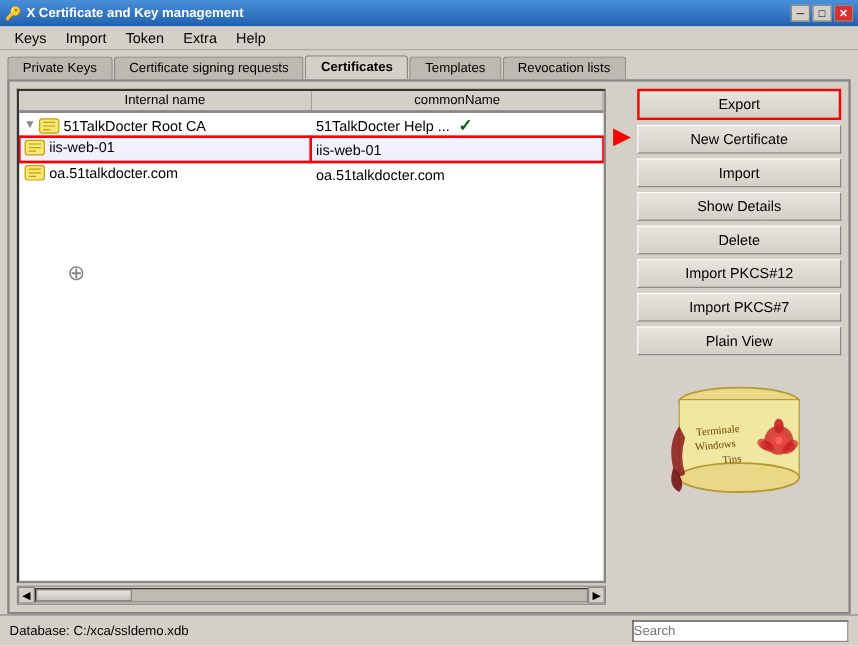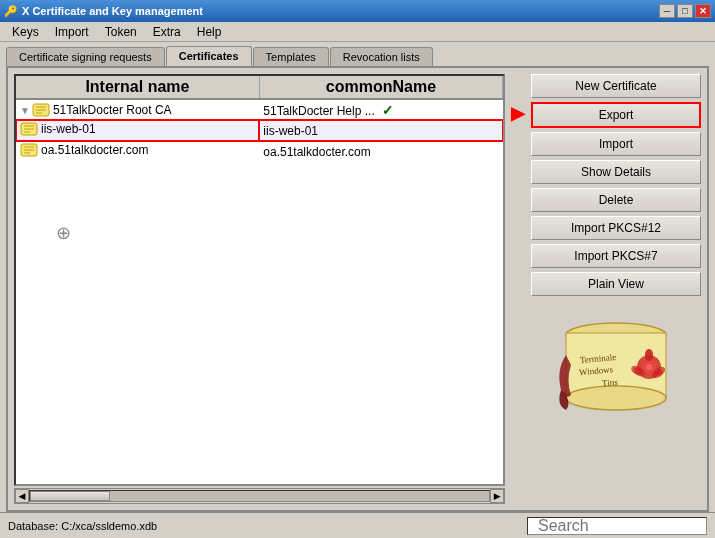--- a/index.html
+++ b/index.html
@@ -102,23 +102,23 @@
       border-collapse: collapse;
       font-size: 12px;
     }
     .cert-table thead tr {
       background: #d4d0c8;
       border-bottom: 2px solid #888;
     }
     .cert-table th {
       padding: 2px 6px;
       text-align: center;
-      font-weight: bold;
+      font-weight: normal;
       border-right: 1px solid #a0a0a0;
-      font-size: 16px;
+      font-size: 11px;
     }
     .cert-table td {
       padding: 2px 4px;
       vertical-align: middle;
     }
     .cert-table .col-internal { width: 185px; }
     .cert-table .col-common { width: 185px; }
 
     .cert-row { cursor: pointer; }
 
@@ -182,22 +182,22 @@
     .status-text {
       font-size: 11px;
       color: #000;
     }
     .status-search {
       margin-left: auto;
       width: 180px;
       height: 18px;
       border: 1px inset #888;
       background: white;
-      font-size: 16px;
-      padding: 0 10px;
+      font-size: 11px;
+      padding: 0 0;
     }
 
     
     .page-wrapper {
       display: flex;
       flex-direction: column;
       width: 715px;
       height: 538px;
       position: relative;
     }
@@ -260,20 +260,21 @@
 
   <div class="menu-bar">
     <div class="menu-item">Keys</div>
     <div class="menu-item">Import</div>
     <div class="menu-item">Token</div>
     <div class="menu-item">Extra</div>
     <div class="menu-item">Help</div>
   </div>
 
   <div class="tab-bar">
+    <div class="tab">Private Keys</div>
     <div class="tab">Certificate signing requests</div>
     <div class="tab active">Certificates</div>
     <div class="tab">Templates</div>
     <div class="tab">Revocation lists</div>
   </div>
 
   <div class="tab-content-border">
     <div class="inner-content">
 
       <div class="left-panel-container">
@@ -351,22 +352,22 @@
           <div style="flex:1; height:12px; background:#c0bbb2; border:1px inset #888; position:relative;">
             <div style="position:absolute;left:0;top:0;width:80px;height:100%;background:linear-gradient(to bottom,#e8e4de,#c8c4bc);border:1px solid #888;"></div>
           </div>
           <div class="scroll-arrow">▶</div>
         </div>
       </div>
 
       <div style="display:flex;align-items:flex-start;padding-top:28px;color:red;font-size:18px;font-weight:bold;">▶</div>
 
       <div class="button-panel">
+        <button class="action-btn highlighted">Export</button>
         <button class="action-btn">New Certificate</button>
-        <button class="action-btn highlighted">Export</button>
         <button class="action-btn">Import</button>
         <button class="action-btn">Show Details</button>
         <button class="action-btn">Delete</button>
         <button class="action-btn">Import PKCS#12</button>
         <button class="action-btn">Import PKCS#7</button>
         <button class="action-btn">Plain View</button>
 
         <div class="deco-area">
           <svg width="130" height="110" viewBox="0 0 130 110">
 

